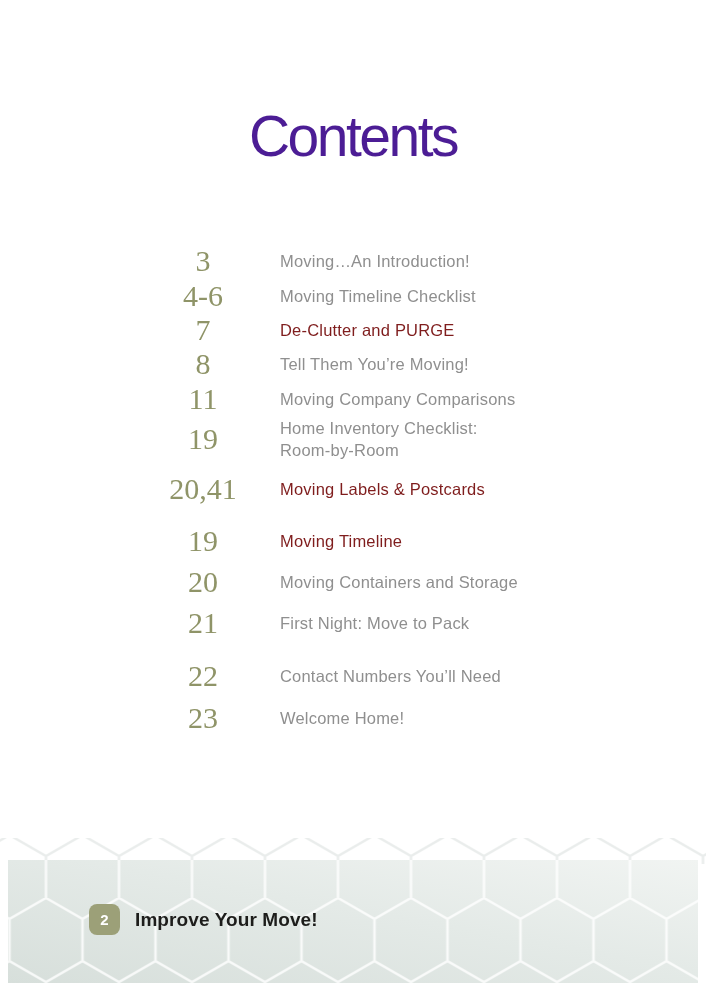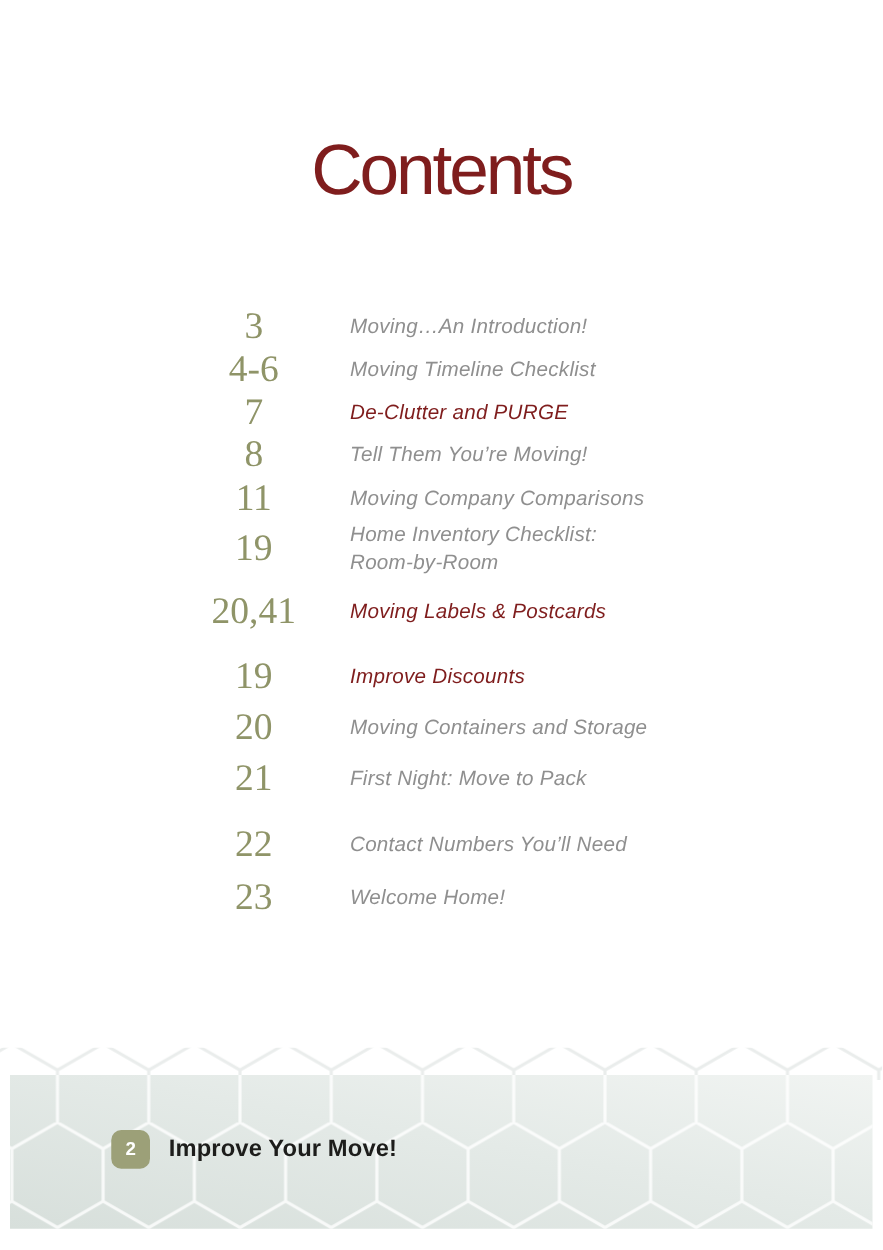--- a/index.html
+++ b/index.html
@@ -5,42 +5,42 @@
   html,body{margin:0;padding:0;}
   body{
     width:706px;height:1000px;position:relative;overflow:hidden;
     background:#ffffff;
     font-family:"Liberation Sans", sans-serif;
   }
   .title{
     position:absolute;top:108px;left:0;width:100%;
     margin:0;text-align:center;
     font-size:57px;line-height:1;font-weight:300;
-    letter-spacing:-2.5px;color:#7f1d1d;
+    letter-spacing:-2.5px;color:#4c1d95;
   }
   .toc{position:absolute;top:244px;left:0;width:100%;}
   .toc-row{display:flex;align-items:center;min-height:34px;padding-left:138px;}
   .toc-row:nth-child(1){margin-bottom:1px}
   .toc-row:nth-child(4){margin-bottom:1px}
   .toc-row:nth-child(5){margin-bottom:1px}
   .toc-row:nth-child(7){min-height:56px;margin-bottom:7px}
   .toc-row:nth-child(8){margin-bottom:7px}
   .toc-row:nth-child(9){margin-bottom:7px}
   .toc-row:nth-child(10){margin-bottom:19px}
   .toc-row:nth-child(11){margin-bottom:8px}
   .toc-row:nth-child(12){margin-bottom:1px}
   .toc-num{
     width:130px;flex:0 0 130px;text-align:center;
     font-family:"Liberation Serif", serif;
     font-size:30px;line-height:1;color:#8f9468;
   }
   .toc-title{
     margin-left:12px;
     font-size:16.5px;line-height:22px;letter-spacing:0.2px;
-    color:#8f8f8f;white-space:pre-line;font-style:italic;
+    color:#8f8f8f;white-space:pre-line;
   }
   .toc-title.em{color:#7f1d1d;}
   .footer{position:absolute;left:0;top:838px;width:706px;height:162px;}
   .hex-svg{position:absolute;left:0;top:0;display:block;}
   .badge{
     position:absolute;left:89px;top:66px;width:31px;height:31px;
     border-radius:8px;background:#9ca078;
     display:flex;align-items:center;justify-content:center;
     color:#ffffff;font-size:15px;font-weight:700;
   }
@@ -89,21 +89,21 @@
 Room-by-Room</span>
     </div>
 
     <div class="toc-row">
       <span class="toc-num">20,41</span>
       <span class="toc-title em">Moving Labels &amp; Postcards</span>
     </div>
 
     <div class="toc-row">
       <span class="toc-num">19</span>
-      <span class="toc-title em">Improve Discounts</span>
+      <span class="toc-title em">Moving Timeline</span>
     </div>
 
     <div class="toc-row">
       <span class="toc-num">20</span>
       <span class="toc-title">Moving Containers and Storage</span>
     </div>
 
     <div class="toc-row">
       <span class="toc-num">21</span>
       <span class="toc-title">First Night: Move to Pack</span>

